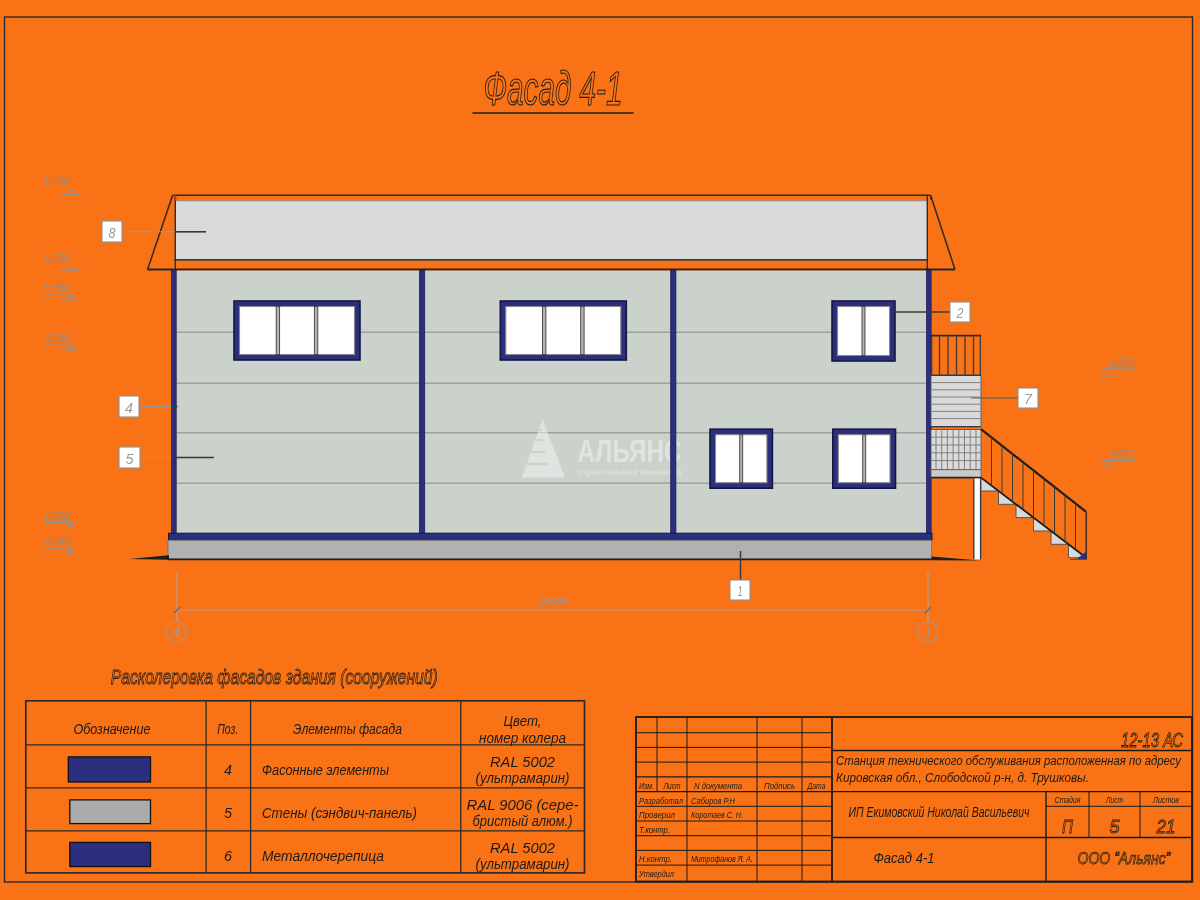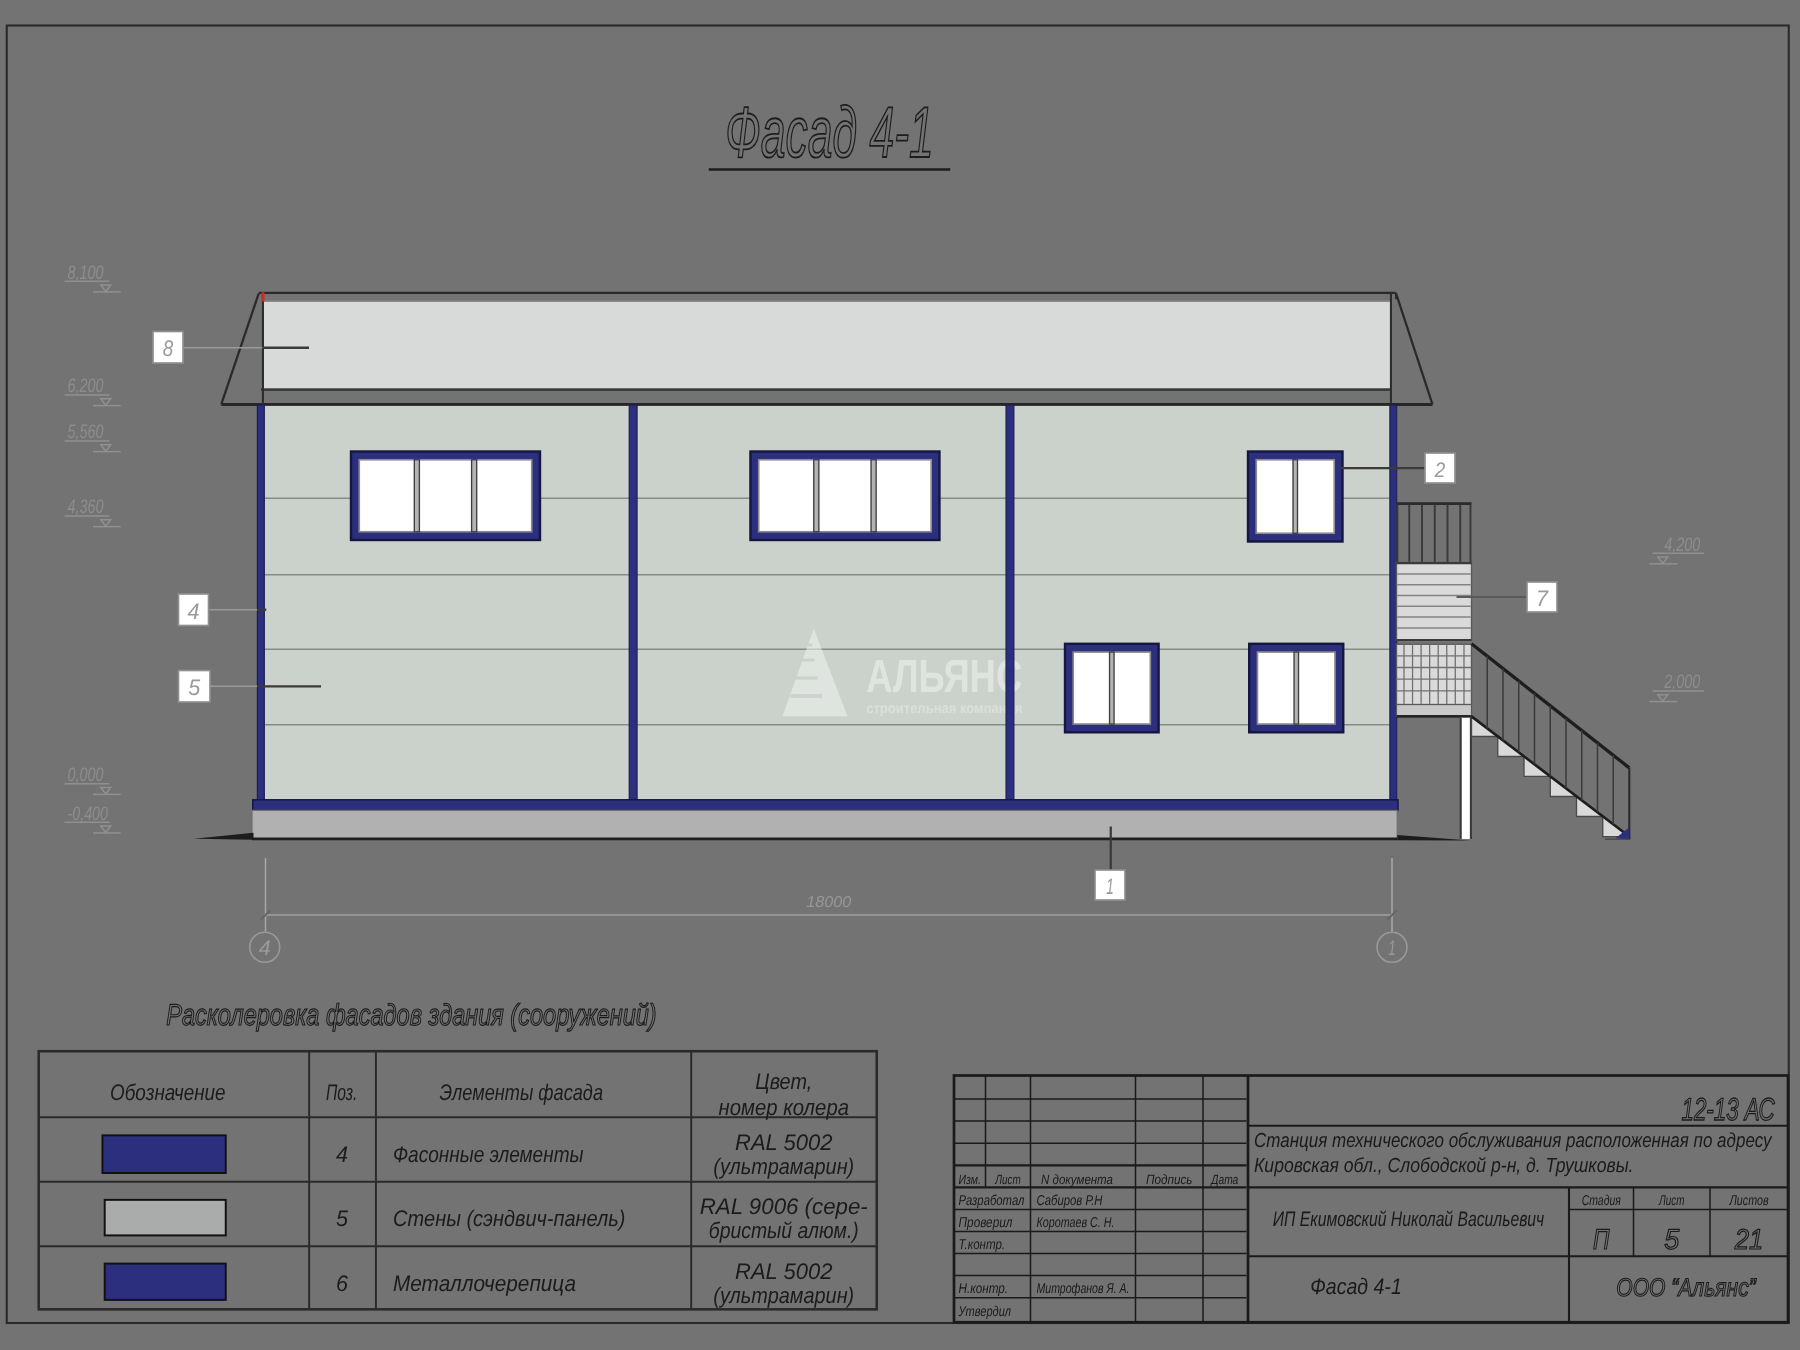--- a/index.html
+++ b/index.html
@@ -1,16 +1,16 @@
 <!DOCTYPE html>
 <html><head>
 <meta charset="utf-8">
 <style>
   html,body{margin:0;padding:0;background:#fff;}
-  #sheet{position:relative;width:1200px;height:900px;background:#737373;overflow:hidden;
+  #sheet{position:relative;width:1200px;height:900px;background:#f97316;overflow:hidden;
          font-family:"Liberation Sans", sans-serif;}
   svg text{font-family:"Liberation Sans", sans-serif;font-style:italic;}
 </style>
 </head>
 <body>
 <div id="sheet">
 <svg width="1200" height="900" viewBox="0 0 1200 900" xmlns="http://www.w3.org/2000/svg">
 
 <rect x="4.5" y="17" width="1188" height="865" fill="none" stroke="#2a2a2a" stroke-width="1.4"></rect>
 

